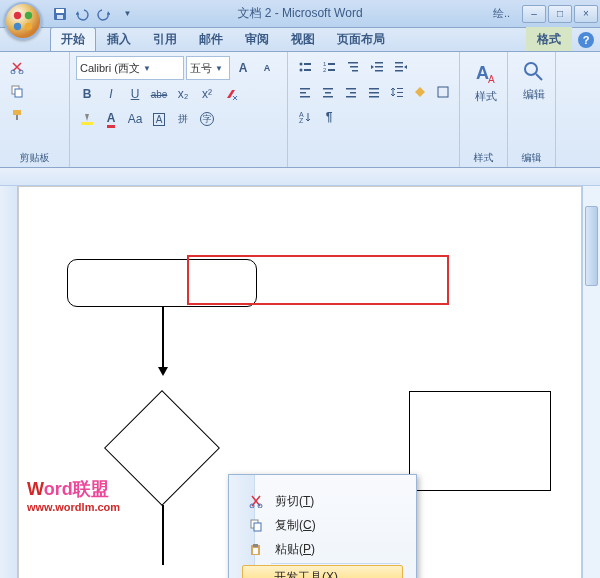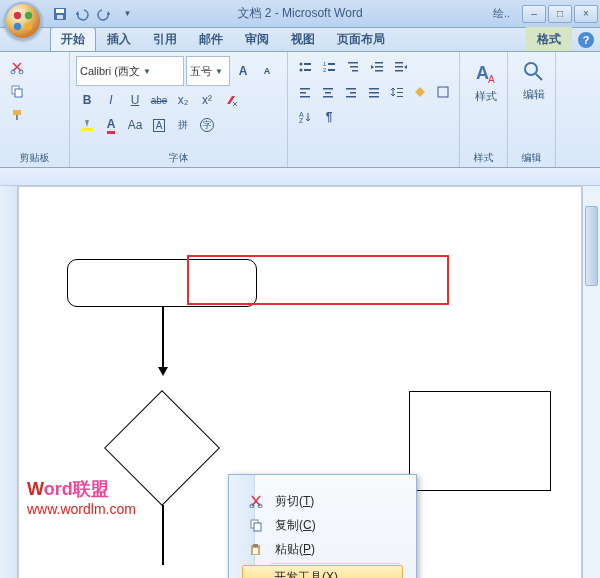--- a/index.html
+++ b/index.html
@@ -25,32 +25,32 @@
 .group { border-right: 1px solid #b5cce8; padding: 4px 6px 2px; display: flex; flex-direction: column; position: relative; height: 100%; }
 .group-label { font-size: 10px; color: #3b5b86; text-align: center; margin-top: auto; padding-top: 2px; }
 .group-body { display: flex; gap: 3px; flex: 1; }
 
 .big-btn { width: 40px; display: flex; flex-direction: column; align-items: center; gap: 2px; padding: 2px; border: 1px solid transparent; border-radius: 3px; }
 .big-btn-label { font-size: 11px; color: #3b5b86; }
 
 .vstack { display: flex; flex-direction: column; gap: 2px; }
 .hstack { display: flex; gap: 2px; align-items: center; }
 .smbtn { width: 22px; height: 22px; display: flex; align-items: center; justify-content: center; border: 1px solid transparent; border-radius: 2px; font-size: 12px; color: #3b5b86; }
-.font-sel { height: 30px; border: 1px solid #a8bedd; background: #fff; font-size: 11px; padding: 0 3px; display: flex; align-items: center; color: #333; }
+.font-sel { height: 24px; border: 1px solid #a8bedd; background: #fff; font-size: 11px; padding: 0 3px; display: flex; align-items: center; color: #333; }
 .dropdown-arrow { font-size: 8px; margin-left: 3px; color: #3b5b86; }
 
 .doc-area { position: relative; height: 410px; background: #fff; overflow: hidden; }
 .ruler-top { height: 18px; background: linear-gradient(#e8f0fb,#d9e7f8); border-bottom: 1px solid #b5cce8; }
 .ruler-left { position: absolute; top: 18px; left: 0; width: 18px; bottom: 0; background: linear-gradient(90deg,#e8f0fb,#d9e7f8); border-right: 1px solid #b5cce8; }
 .page { position: absolute; left: 18px; top: 18px; right: 18px; height: 600px; background: #fff; border: 1px solid #ccc; }
 
 .watermark1 { position: absolute; left: 8px; top: 290px; font-size: 18px; font-weight: bold; }
 .watermark1 .w { color: #d02828; }
 .watermark1 .r { color: #ec4899; }
-.watermark2 { position: absolute; left: 8px; top: 314px; font-size: 14px; color: #d02828; }
+.watermark2 { position: absolute; left: 8px; top: 314px; font-size: 11px; color: #d02828; font-weight: bold; }
 
 .shape-rect { position: absolute; border: 1.5px solid #000; background: #fff; border-radius: 10px; }
 .shape-line { position: absolute; background: #000; }
 .shape-diamond { position: absolute; border: 1.5px solid #000; background: #fff; transform: rotate(45deg); }
 .red-highlight { position: absolute; border: 2px solid #e03030; }
 .shape-box { position: absolute; border: 1.5px solid #000; background: #fff; }
 
 .arrow-down { position: absolute; width: 0; height: 0; border-left: 5px solid transparent; border-right: 5px solid transparent; border-top: 9px solid #000; }
 
 .ctx-menu { position: absolute; left: 209px; top: 287px; width: 189px; background: linear-gradient(#f8fafd,#eef4fb); border: 1px solid #9bb5d6; box-shadow: 2px 2px 6px rgba(0,0,0,0.3); padding: 14px; font-size: 12px; z-index: 50; }
@@ -193,21 +193,20 @@
         <div class="smbtn" style="font-size:12px">Aa</div>
         <div class="smbtn">
             <span style="border:1px solid #3b5b86;padding:0 2px;font-size:10px">A</span>
           </div>
         <div class="smbtn" style="font-size:10px">拼</div>
         <div class="smbtn">
             <span style="border:1px solid #3b5b86;border-radius:50%;width:14px;height:14px;display:flex;align-items:center;justify-content:center;font-size:9px">字</span>
           </div>
       </div>
     </div>
-    <div class="group-label">字体</div>
   </div>
 
   <div class="group" style="width:172px">
     <div class="vstack" style="gap:3px">
       <div class="hstack">
         <div class="smbtn">
             <svg width="14" height="14">
               <circle cx="3" cy="4" r="1.5" fill="#3b5b86"></circle>
               <rect x="6" y="3" width="7" height="2" fill="#3b5b86"></rect>
               <circle cx="3" cy="10" r="1.5" fill="#3b5b86"></circle>

